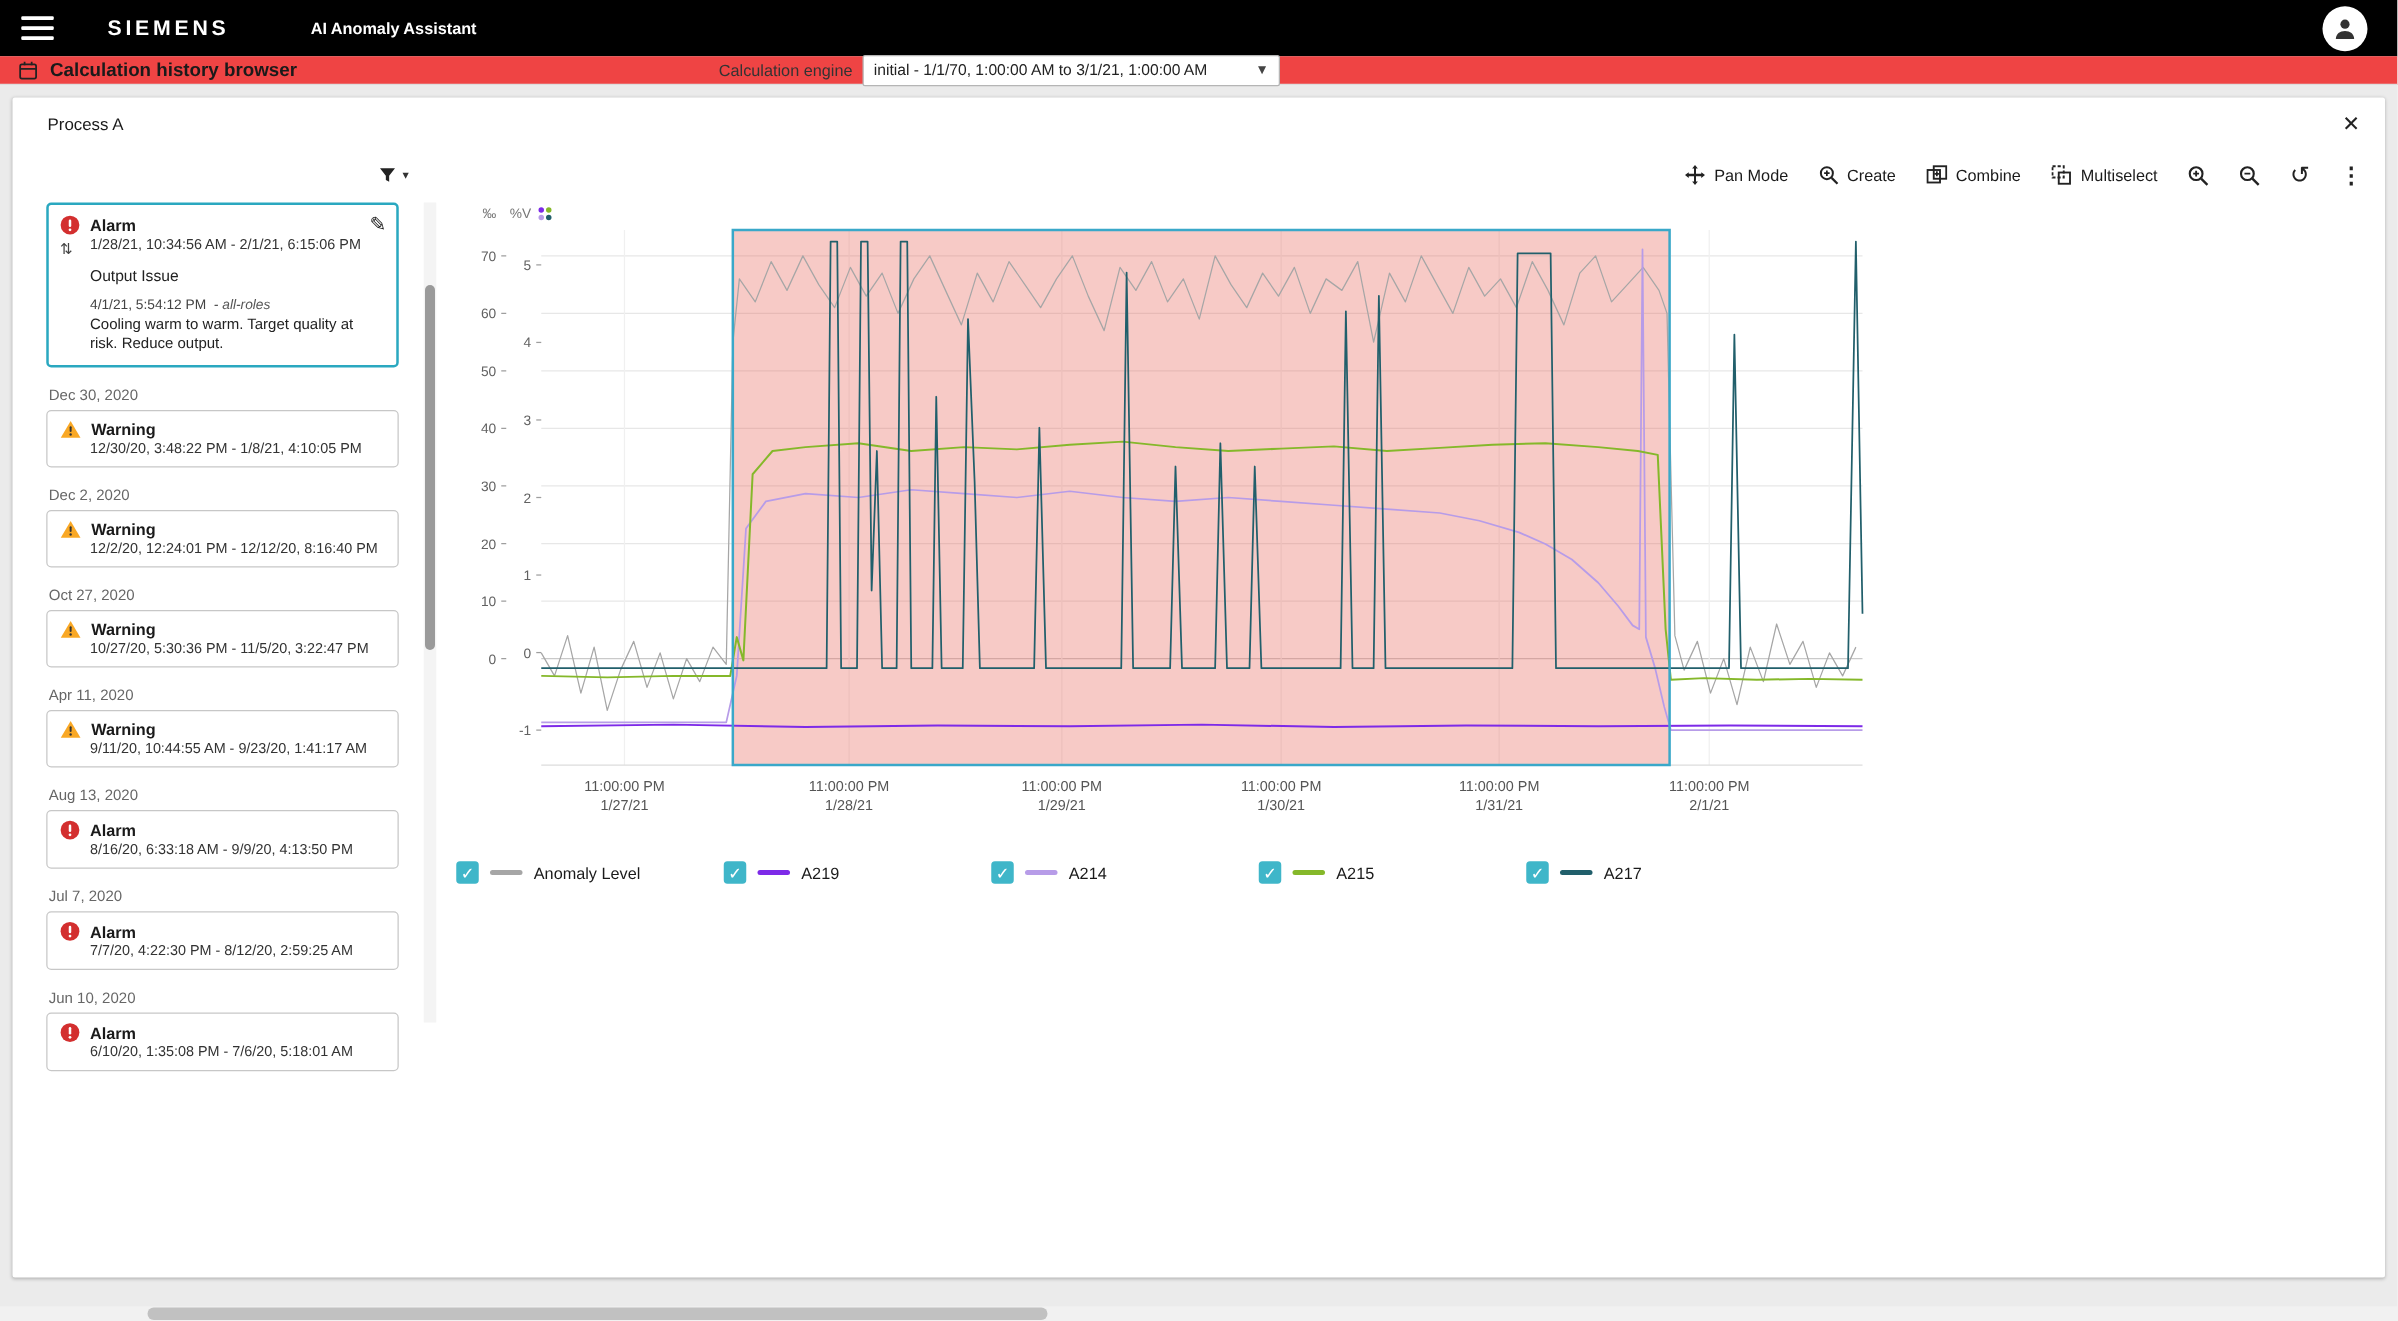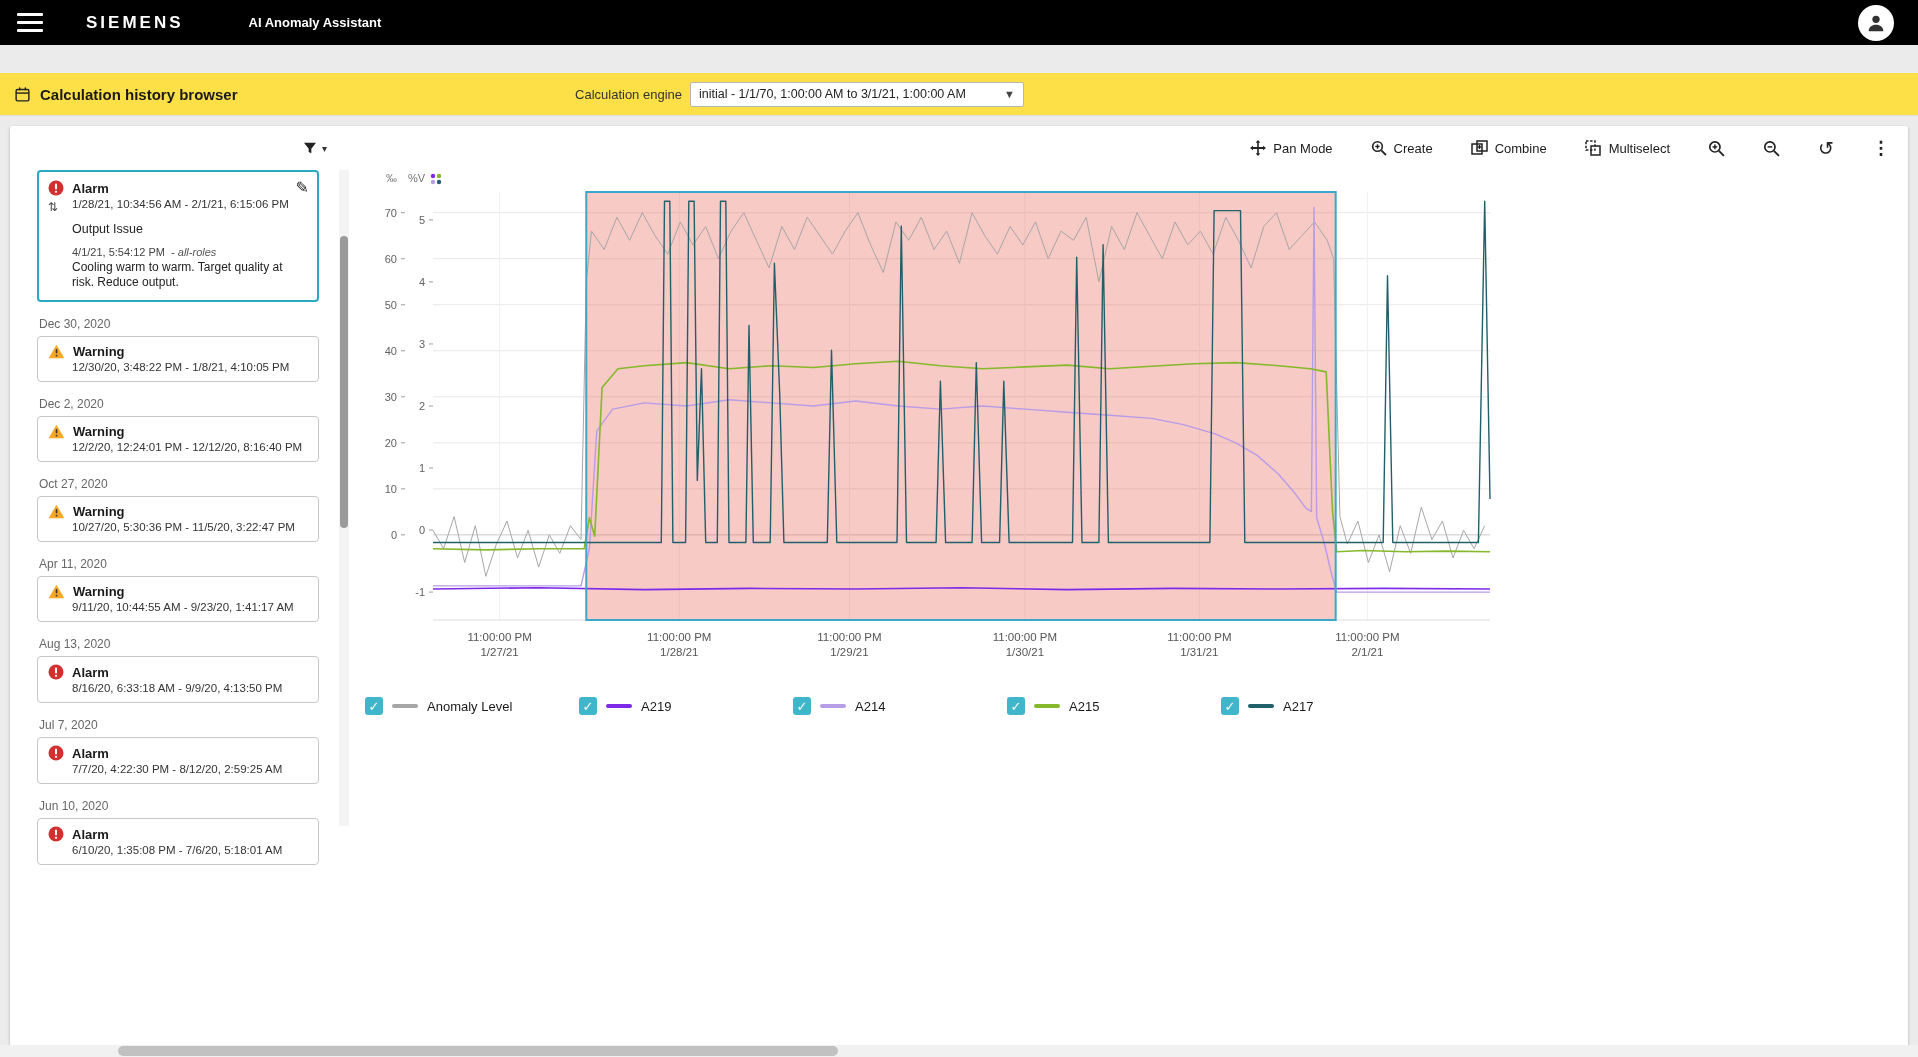--- a/index.html
+++ b/index.html
@@ -8,21 +8,21 @@
 
   
   .appbar { height:45px; background:#000; display:flex; align-items:center; color:#fff; }
   .hamburger { width:60px; height:57px; display:flex; flex-direction:column; justify-content:center; align-items:center; gap:5px; cursor:pointer; }
   .hamburger span { display:block; width:26px; height:3px; background:#fff; border-radius:1px; }
   .brand { font-size:17px; font-weight:bold; letter-spacing:3px; margin-left:26px; }
   .apptitle { font-size:13px; margin-left:65px; font-weight:bold; }
   .avatar { margin-left:auto; margin-right:24px; width:36px; height:36px; background:#fff; border-radius:50%; display:flex; align-items:center; justify-content:center; cursor:pointer; }
 
   
-  .subheader { height:43px; background:#fde047; border-bottom:1px solid #ddd; display:flex; align-items:center; padding:0 14px;margin-top:28px; }
+  .subheader { height:23px; background:#ef4444; border-bottom:1px solid #ddd; display:flex; align-items:center; padding:0 14px; }
   .subheader .crumb { display:flex; align-items:center; gap:9px; font-size:15px; font-weight:bold; color:#1a1a1a; }
   .engine { margin-left:auto; display:flex; align-items:center; gap:8px; margin-right:880px; }
   .engine .elabel { font-size:13px; color:#333; }
   .engine .eselect { width:334px; height:25px; border:1px solid #b5b5b5; border-radius:2px; background:#fff; display:flex; align-items:center; padding:0 8px; font-size:12.5px; color:#222; cursor:pointer;text-align:right; }
   .engine .eselect .caret { margin-left:auto; font-size:11px; color:#444; }
 
   
   .main { padding:10px; }
   .panel { background:#fff; height:944px; box-shadow:0 1px 3px rgba(0,0,0,.25); border-radius:2px; position:relative; }
   .panel-head { display:flex; align-items:center; padding:13px 20px 10px 28px; }
@@ -47,21 +47,21 @@
   .meta { font-size:11px; color:#444; margin-top:10px; }
   .meta i { color:#555; }
   .desc { font-size:12px; color:#222; margin-top:2px; line-height:1.25; width:225px; }
   .edit-btn { position:absolute; top:6px; right:8px; background:none; border:none; font-size:16px; color:#222; cursor:pointer; }
   .io-ico { position:absolute; left:9px; top:28px; font-size:12px; color:#444; }
   .vscroll { position:absolute; top:44px; right:0; width:10px; height:656px; background:#f4f4f4; }
   .vthumb { position:absolute; top:66px; left:1px; width:8px; height:292px; background:#9a9a9a; border-radius:4px; cursor:pointer; }
 
   
   .chart-col { flex:1; padding-left:14px; }
-  .toolbar { height:44px; display:flex; align-items:center; justify-content:flex-end; gap:38px; padding-right:18px; }
+  .toolbar { height:44px; display:flex; align-items:center; justify-content:flex-end; gap:24px; padding-right:18px; }
   .tbtn { background:none; border:none; display:flex; align-items:center; gap:7px; font-size:13px; color:#1a1a1a; cursor:pointer; font-family:inherit; }
   .tbtn.icon-only { gap:0; font-size:18px; color:#222; }
   .ticon-txt { font-size:19px; line-height:1; color:#222; }
   .kebab { font-size:18px; font-weight:bold; color:#222; }
   #chart-svg { display:block; }
   .legend { display:flex; margin-top:22px; margin-left:2px; }
   .litem { width:214px; display:flex; align-items:center; gap:9px; }
   .cbx { width:18px; height:18px; background:#3fb6c9; border-radius:3px; color:#fff; font-size:13px; display:flex; align-items:center; justify-content:center; cursor:pointer; }
   .swatch { width:26px; height:4px; border-radius:2px; display:inline-block; }
   .llabel { font-size:13px; color:#1a1a1a; }
@@ -105,20 +105,24 @@
       <span class="elabel">Calculation engine</span>
       <div class="eselect">
         <span>initial - 1/1/70, 1:00:00 AM to 3/1/21, 1:00:00 AM</span>
         <span class="caret">▼</span>
       </div>
     </div>
   </div>
 
   <div class="main">
     <div class="panel">
+      <div class="panel-head">
+        <span class="panel-title">Process A</span>
+        <button class="close-x">✕</button>
+      </div>
       <div class="panel-body">
 
         <div class="sidebar">
           <div class="filter-row">
             <button class="filter-btn">
               <svg width="16" height="16" viewBox="0 0 24 24">
                 <path d="M3 4h18l-7 9v7l-4-2v-5L3 4z" fill="#222"></path>
               </svg>
               <span class="caret">▾</span>
             </button>

